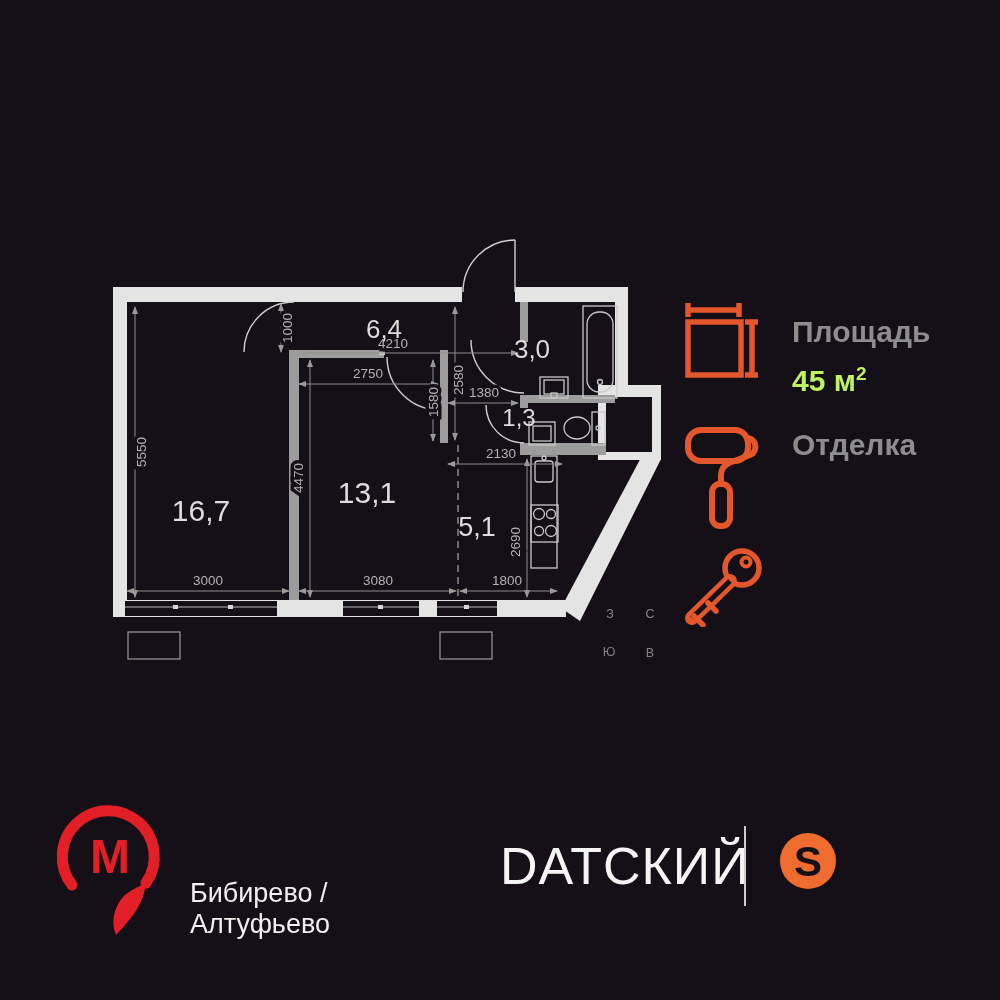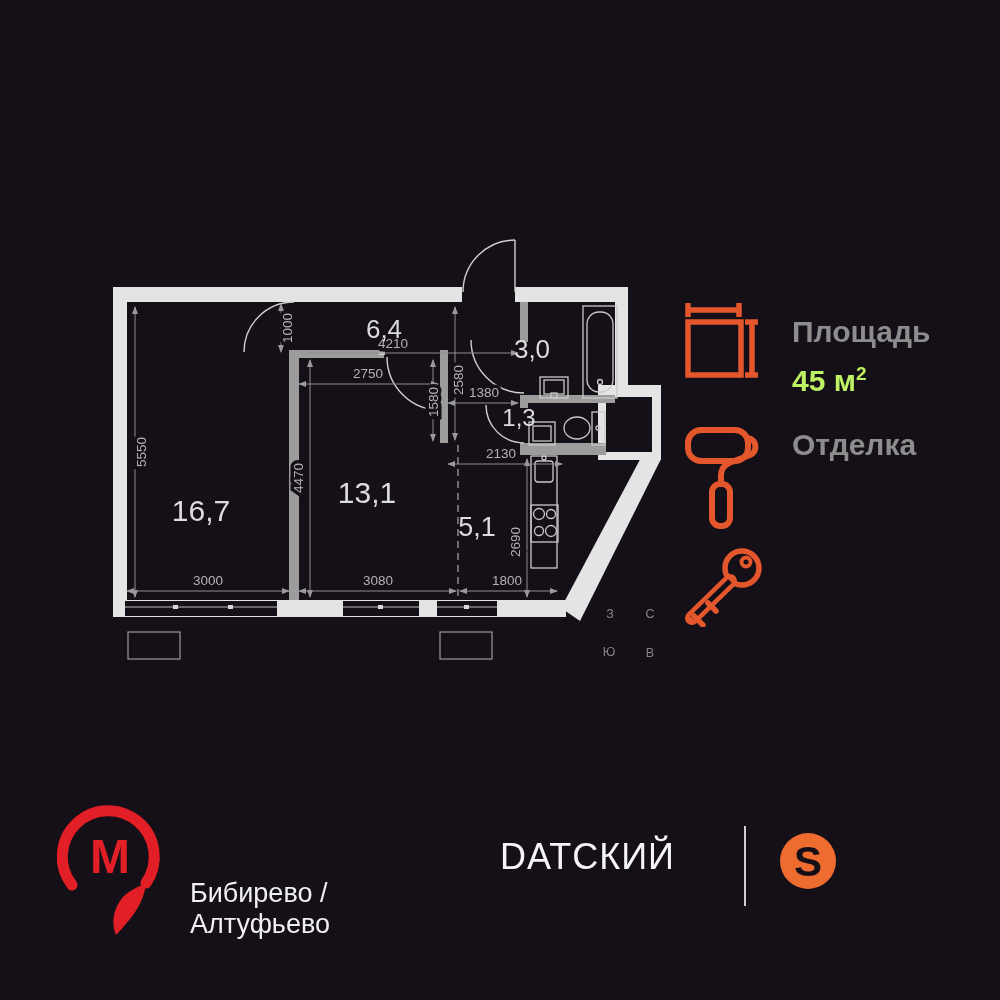--- a/index.html
+++ b/index.html
@@ -10,21 +10,21 @@
   .roomt{fill:#dcdcdc;}
   .compasst{font-size:12.5px;fill:#858585;}
   .dim{stroke:#8f8f8f;stroke-width:1;}
   .fix{stroke:#c9c9c9;stroke-width:1.3;fill:none;}
   .door{stroke:#cfcfcf;stroke-width:1.4;fill:none;}
   .panel-block{position:absolute;left:792px;font-weight:bold;}
   .panel-label{color:#8d8d8d;font-size:30px;line-height:34px;}
   .panel-value{color:#bef264;font-size:30px;line-height:49px;}
   .panel-value sup{font-size:19px;}
   .station{position:absolute;left:190px;top:838px;color:#f0f0f0;font-size:27px;line-height:31px;margin-top:40px;}
-  .brand{position:absolute;left:500px;top:836px;color:#f5f5f5;font-size:36px;letter-spacing:1px;}
+  .brand{position:absolute;left:500px;top:836px;color:#f5f5f5;font-size:52px;letter-spacing:1px;}
   .fsk-divider{position:absolute;left:744px;top:826px;width:2px;height:80px;background:#cfcfcf;}
   .fsk-name{position:absolute;left:846px;top:836px;color:#fff;font-size:46px;font-weight:bold;letter-spacing:2px;}
 </style>
 </head>
 <body>
 
 <div id="card">
 
   <svg style="position:absolute;left:90px;top:225px" width="590" height="470" viewBox="90 225 590 470">
     <defs>

